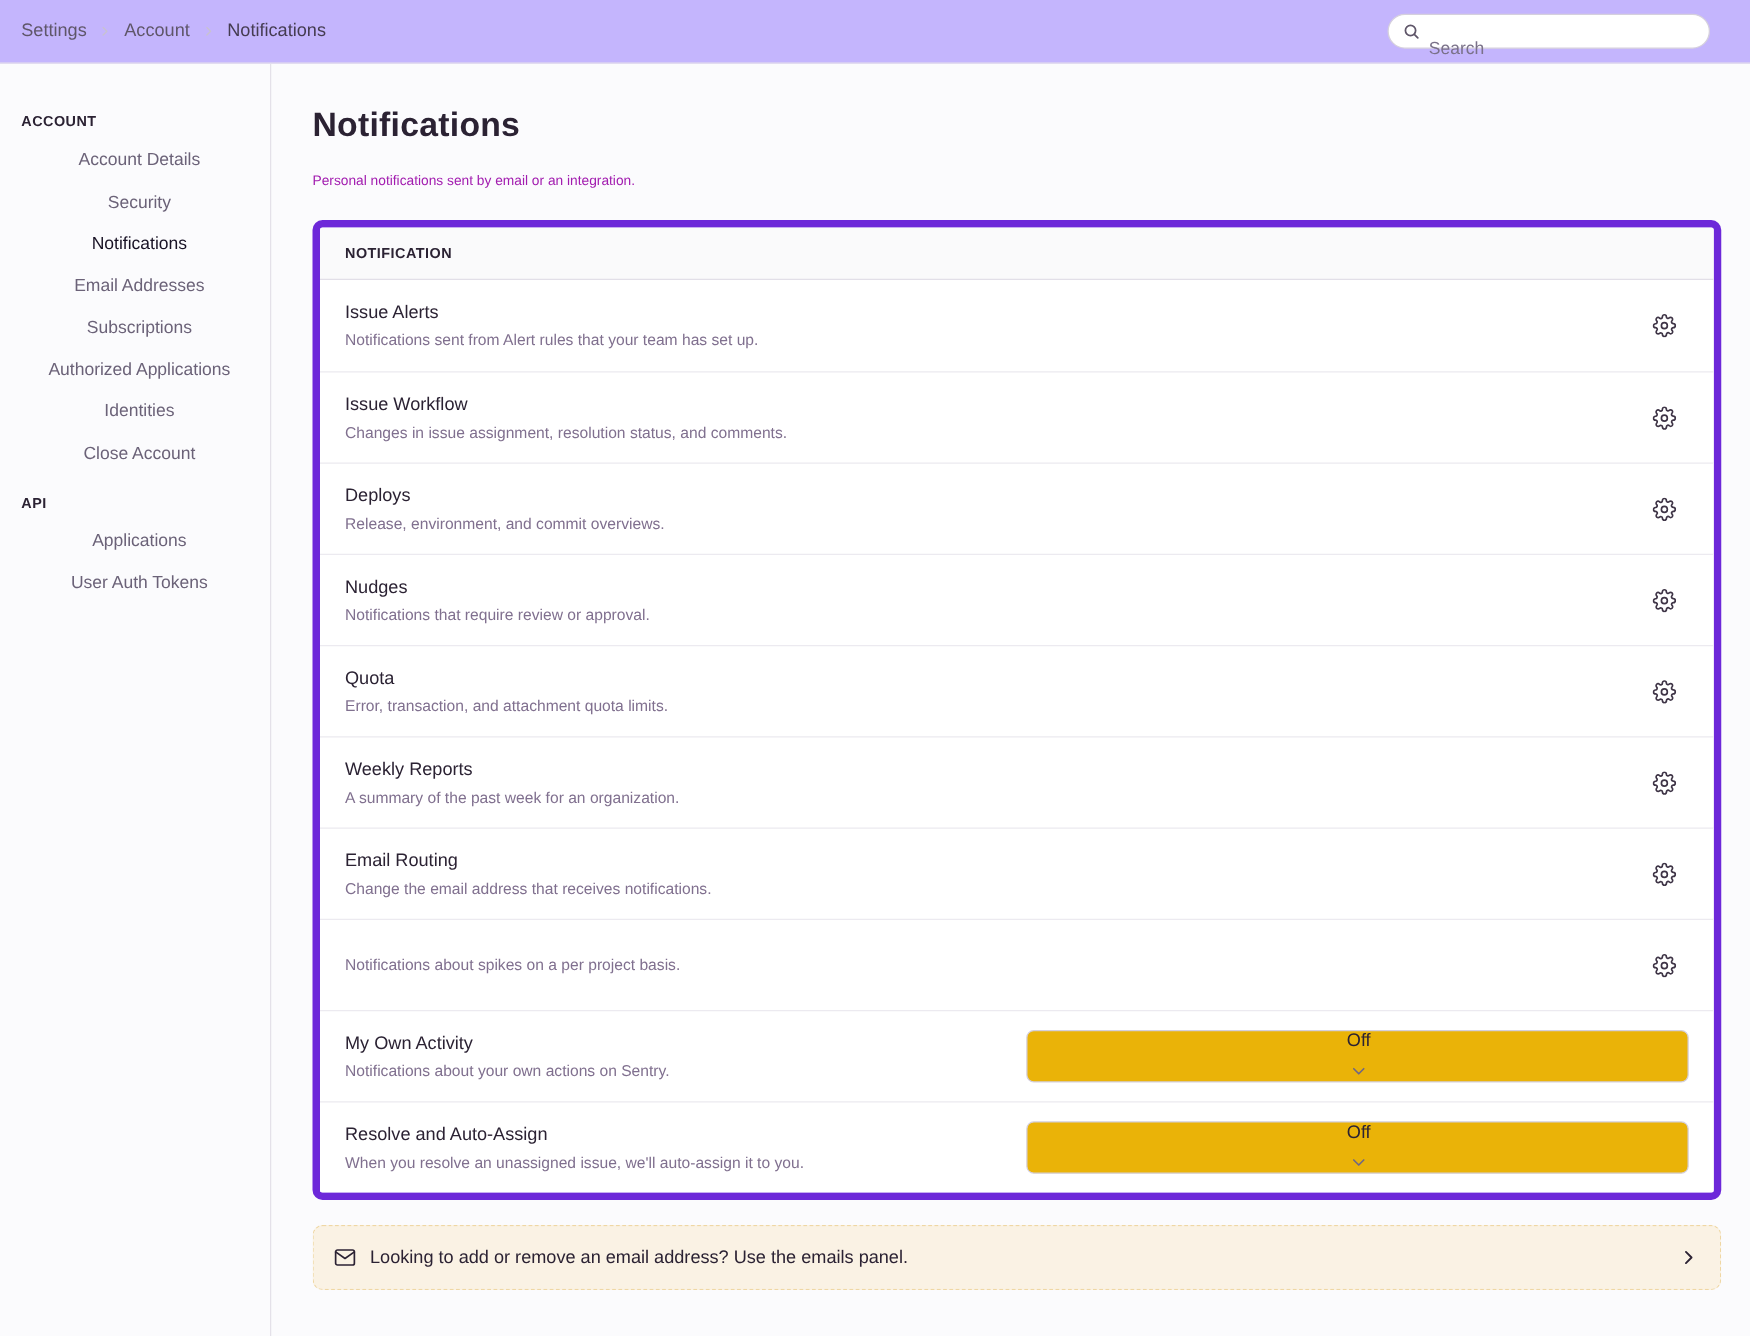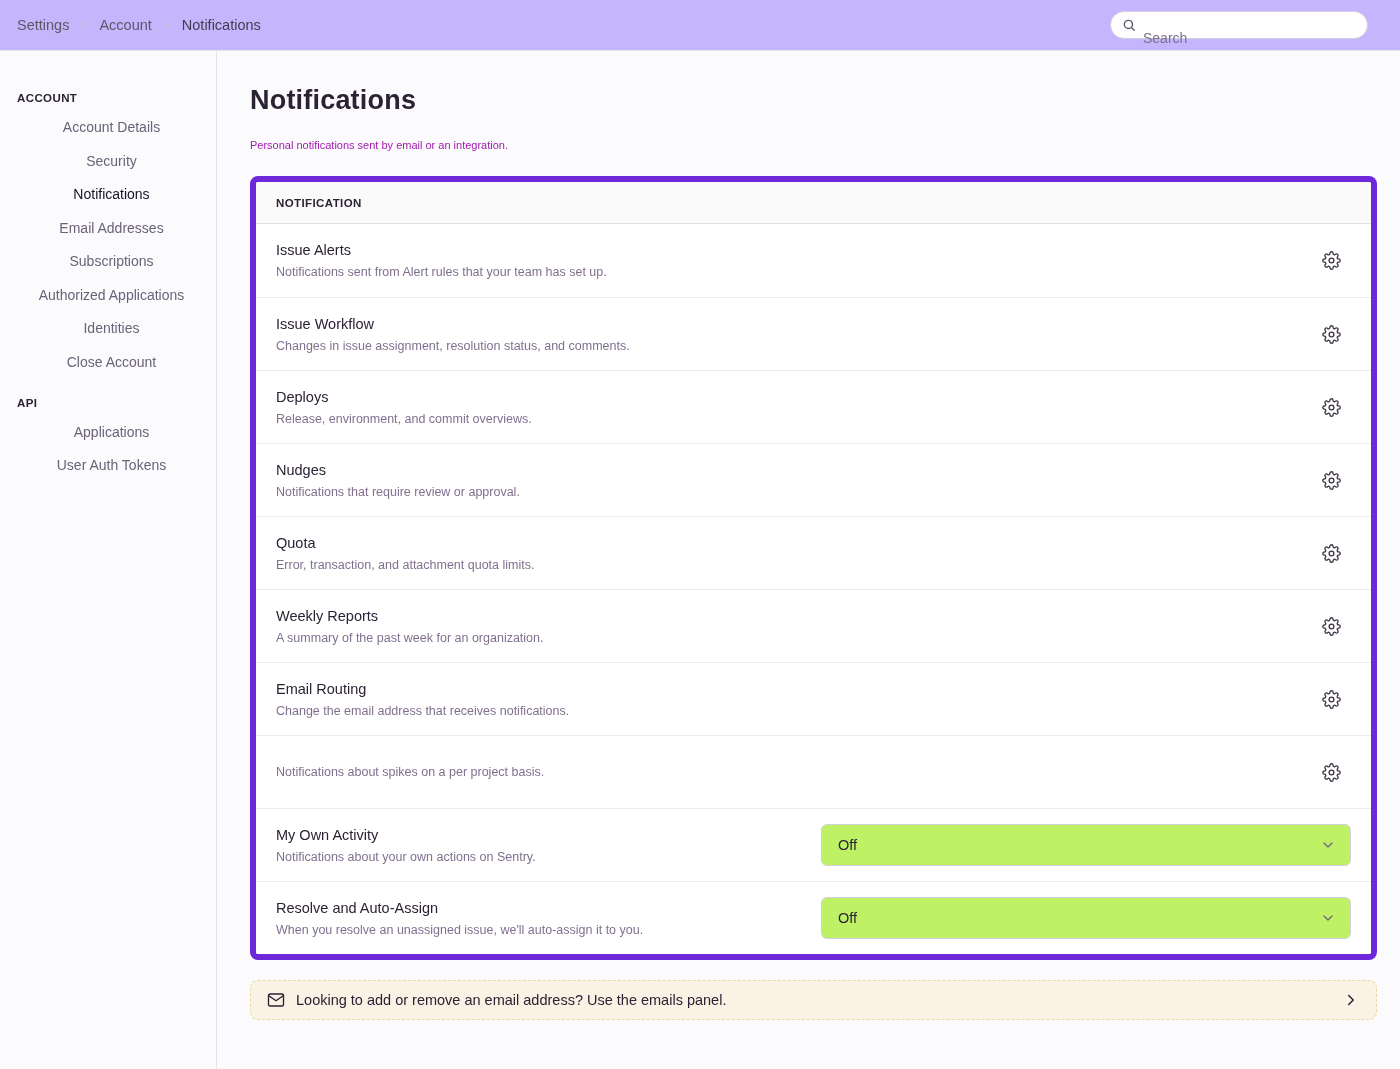--- a/index.html
+++ b/index.html
@@ -138,34 +138,35 @@
     cursor: pointer;
     color: #3E3446;
     display: flex;
     align-items: center;
   }
   .select {
     width: 530px;
     height: 42px;
     border: 1px solid #D4CFDC;
     border-radius: 6px;
-    background: #bef264;
+    background: #eab308;
     display: flex;
     align-items: center;
     justify-content: space-between;
     padding: 0 14px 0 16px;
     font-size: 14.5px;
     color: #2B2233;
     cursor: pointer;
+    flex-direction: column;
   }
   .select .chev { color: #6F6785; display: flex; align-items: center; }
 
   .banner {
     margin-top: 20px;
-    height: 40px;
+    height: 52px;
     background: #FAF2E4;
     border: 1px dashed #EFD7A4;
     border-radius: 8px;
     display: flex;
     align-items: center;
     gap: 11px;
     padding: 0 16px;
     font-size: 14.5px;
     color: #2B2233;
     cursor: pointer;

